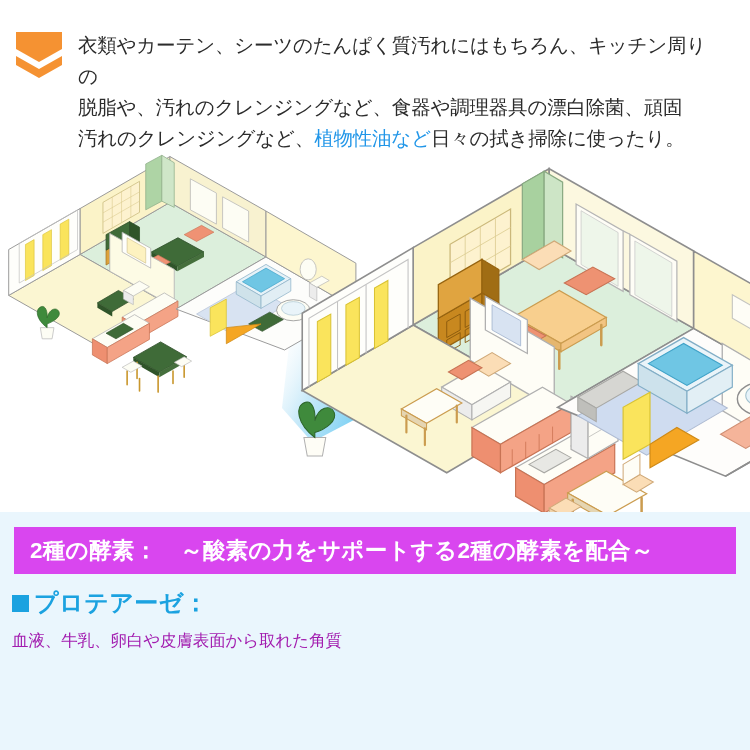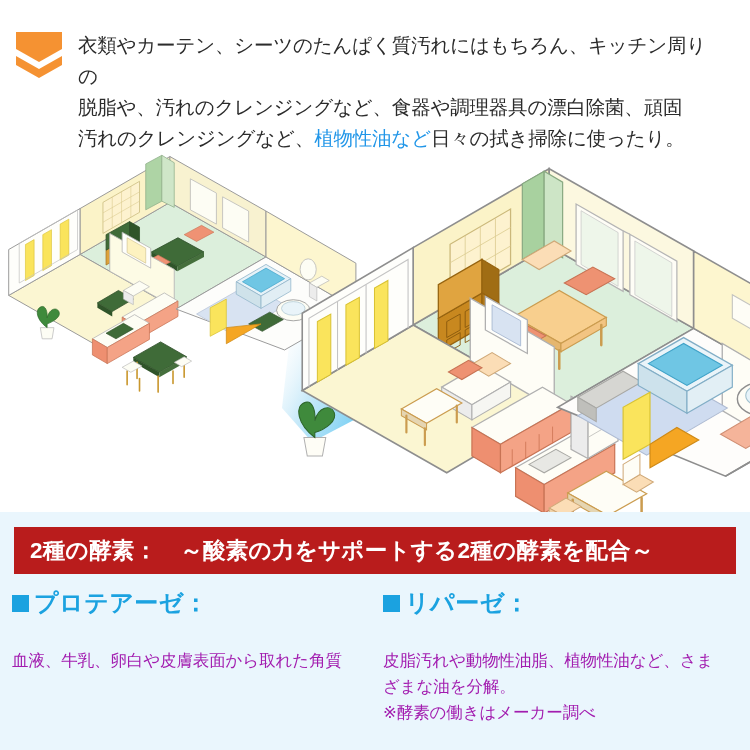--- a/index.html
+++ b/index.html
@@ -32,40 +32,40 @@
   }
   .illus svg{display:block;}
 
   
   .lower{
     position:absolute;left:0;top:512px;width:750px;height:238px;
     background:#eaf6fd;
   }
   .banner{
     position:absolute;left:14px;top:15px;width:722px;height:47px;
-    background:#b91c1c;
+    background:#d946ef;
     display:flex;align-items:center;
   }
   .banner-text{
     color:#ffffff;font-weight:bold;font-size:22.5px;
     letter-spacing:0.3px;padding-left:16px;white-space:nowrap;
   }
 
   .cols{
     position:absolute;left:0;top:75px;width:750px;
     display:flex;
   }
   .col{width:375px;box-sizing:border-box;}
   .col.left{padding-left:12px;padding-right:14px;}
   .col.right{padding-left:8px;padding-right:12px;}
 
   .sub{
     display:flex;align-items:center;
     font-size:24px;font-weight:bold;color:#1ba2e0;
-    letter-spacing:0.5px;margin-bottom:28px;
+    letter-spacing:0.5px;margin-bottom:8px;
   }
   .sq{
     width:17px;height:17px;background:#1ba2e0;
     display:inline-block;margin-right:5px;flex:0 0 auto;
   }
   .body-txt{
     font-size:16.5px;line-height:26px;color:#a21caf;
     letter-spacing:-0.1px;
   }
   .body-txt .note{display:block;}
@@ -388,26 +388,15 @@
     <div class="col left">
       <div class="sub">
         <span class="sq"></span>
         <span>プロテアーゼ：</span>
       </div>
       <div class="body-txt">
         <div>血液、牛乳、卵白や皮膚表面から取れた角質</div>
       </div>
     </div>
 
-    <div class="col right">
-      <div class="sub">
-        <span class="sq"></span>
-        <span>リパーゼ：</span>
-      </div>
-      <div class="body-txt">
-        <div>皮脂汚れや動物性油脂、植物性油など、さま</div>
-        <div>ざまな油を分解。</div>
-        <div class="note">※酵素の働きはメーカー調べ</div>
-      </div>
-    </div>
 
   </div>
 </div>
 
 </body></html>

